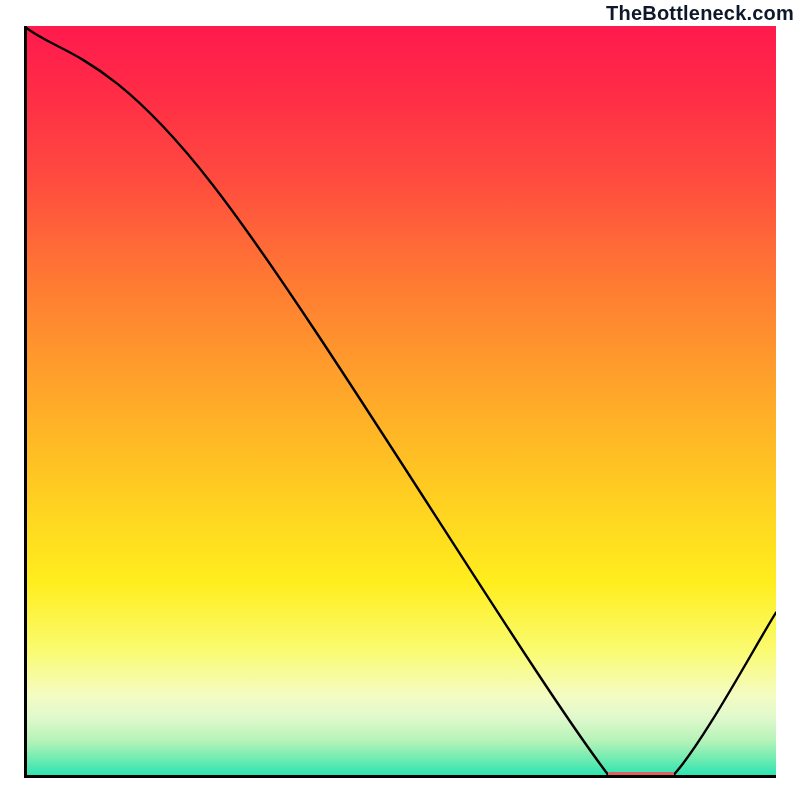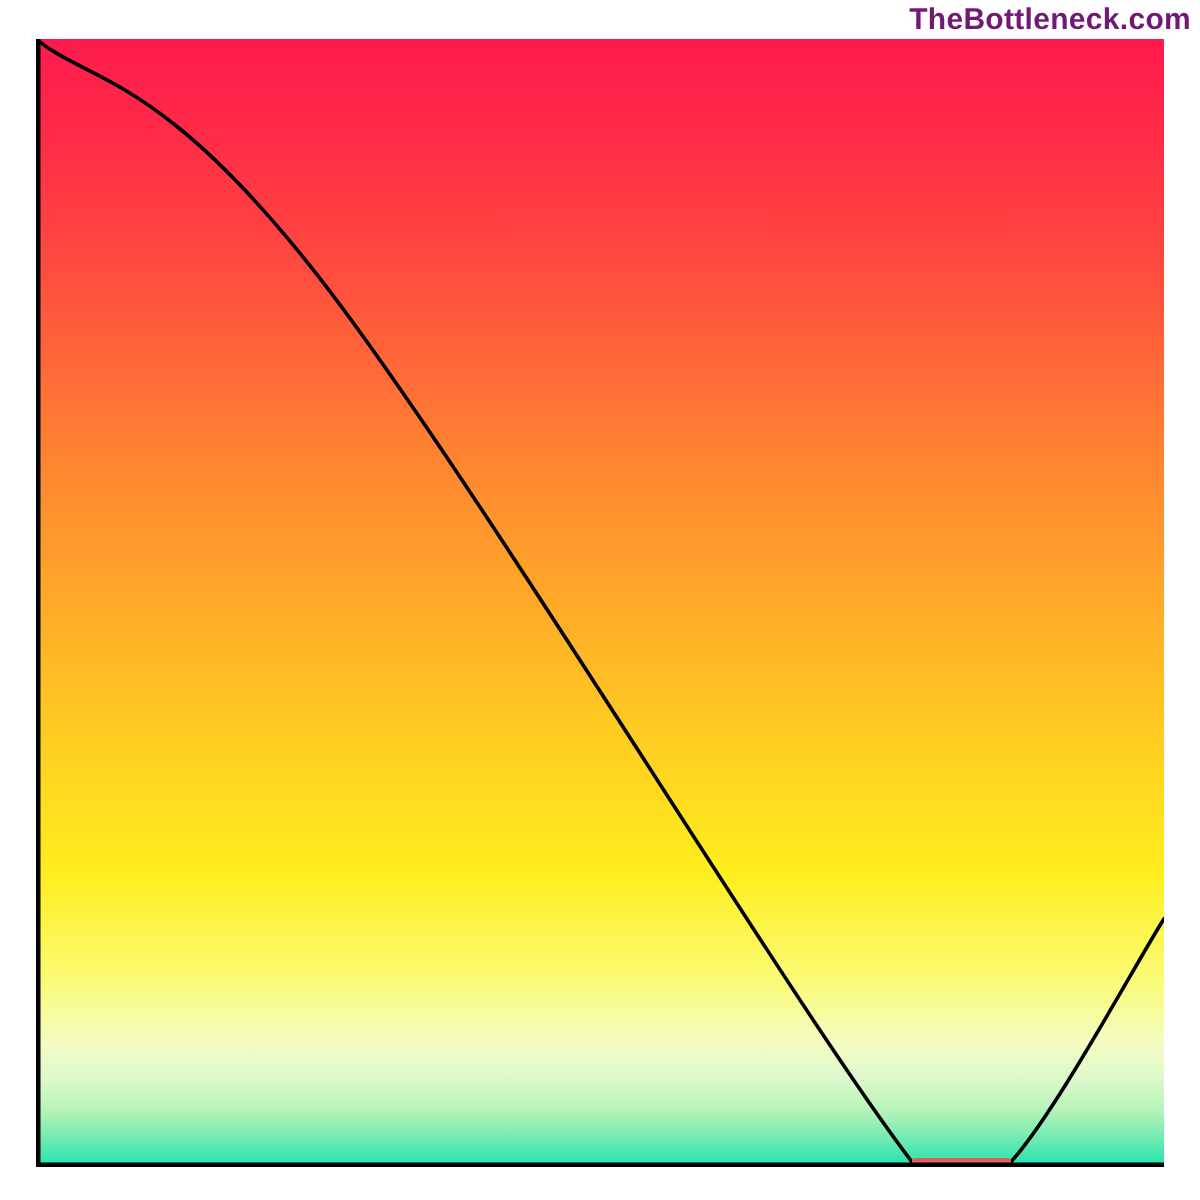--- a/index.html
+++ b/index.html
@@ -72,21 +72,21 @@
     top: 0;
     width: 752px;
     height: 752px;
   }
   .attribution {
     position: absolute;
     right: 6px;
     top: 2px;
     font-size: 20px;
     font-weight: 600;
-    color: #701a75;
+    color: #0f172a;
     letter-spacing: 0.2px;
   }
   .segment-marker {
     position: absolute;
     height: 5px;
     background: #e06060;
     border-radius: 2px;
   }
 </style>
 </head>

